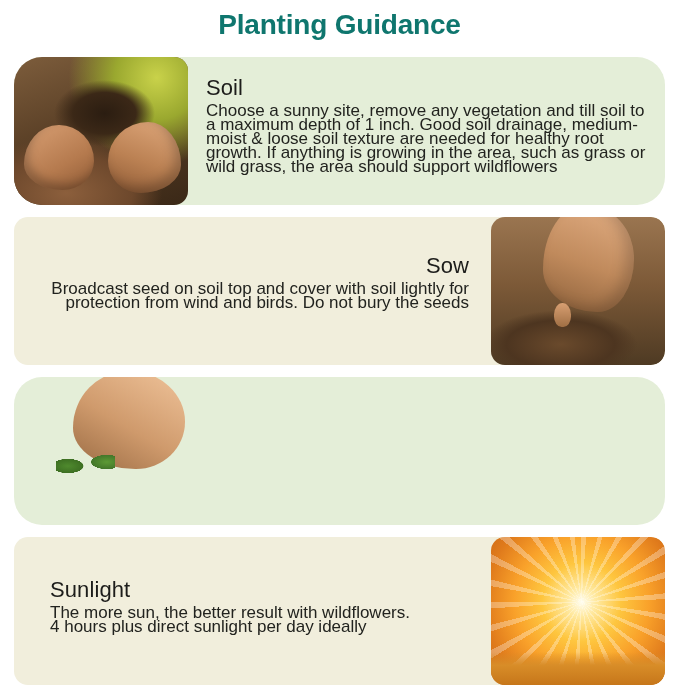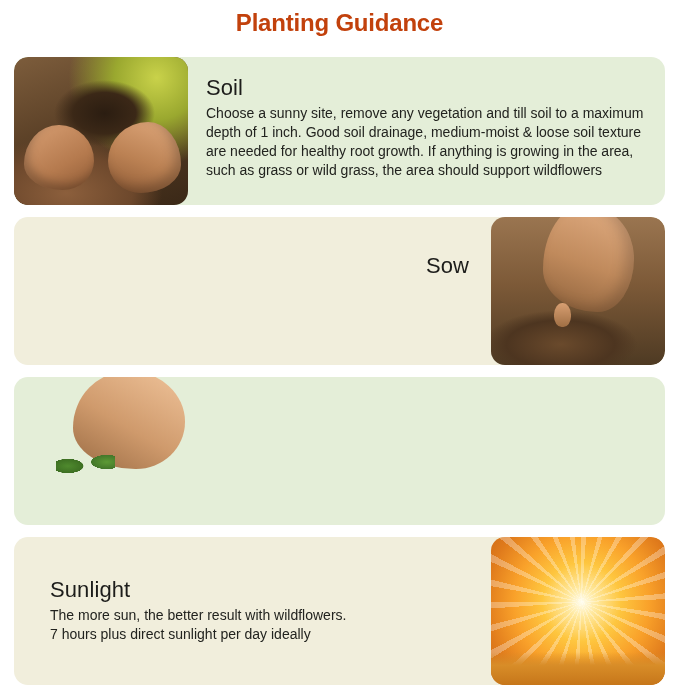--- a/index.html
+++ b/index.html
@@ -15,34 +15,34 @@
     overflow: hidden;
   }
   .page {
     position: relative;
     width: 679px;
     height: 687px;
     box-sizing: border-box;
   }
   .page-title {
     text-align: center;
-    font-size: 24px;
+    font-size: 28px;
     font-weight: bold;
     letter-spacing: -0.2px;
     margin: 9px 0 0 0;
-    color: #c2410c;
+    color: #0f766e;
   }
 
   .card {
     position: absolute;
     border-radius: 14px;
     box-sizing: border-box;
     overflow: hidden;
   }
-  .card-green { background: #e4eed8; }
+  .card-green { background: #e4eed8; border-radius: 28px; }
   .card-cream { background: #f1eedc; }
 
   .media {
     position: absolute;
     top: 0;
     width: 174px;
     height: 100%;
     border-radius: 14px;
     overflow: hidden;
   }
@@ -55,22 +55,22 @@
     height: 100%;
   }
   .heading {
     font-size: 22px;
     font-weight: normal;
     margin: 0 0 3px 0;
     color: #1d1d1b;
     letter-spacing: 0.1px;
   }
   .text {
-    font-size: 14px;
-    line-height: 19px;
+    font-size: 17px;
+    line-height: 14px;
     margin: 0;
     color: #22231f;
   }
 
   
   #card-soil { left: 14px; top: 48px; width: 651px; height: 148px; }
   #card-soil .media-left { left: 0; width: 174px; }
   #card-soil .body { left: 192px; right: 16px; top: 18px; }
 
   
@@ -206,33 +206,34 @@
       <p class="text">Choose a sunny site, remove any vegetation and till soil to a maximum depth of 1 inch. Good soil drainage, medium-moist &amp; loose soil texture are needed for healthy root growth. If anything is growing in the area, such as grass or wild grass, the area should support wildflowers</p>
     </div>
   </div>
 
   <div class="card card-cream" id="card-sow">
     <div class="media media-right">
       <div class="photo photo-sow"></div>
     </div>
     <div class="body">
       <h2 class="heading">Sow</h2>
+      <p class="text">Broadcast seed on soil top and cover with soil lightly for protection from wind and birds. Do not bury the seeds</p>
     </div>
   </div>
 
   <div class="card card-green" id="card-water">
     <div class="media media-left">
       <div class="photo photo-water"></div>
     </div>
   </div>
 
   <div class="card card-cream" id="card-sunlight">
     <div class="media media-right">
       <div class="photo photo-sun"></div>
     </div>
     <div class="body">
       <h2 class="heading">Sunlight</h2>
       <p class="text" style="white-space: pre-line;">The more sun, the better result with wildflowers.
-7 hours plus direct sunlight per day ideally</p>
+4 hours plus direct sunlight per day ideally</p>
     </div>
   </div>
 
 </div>
 
 </body></html>

